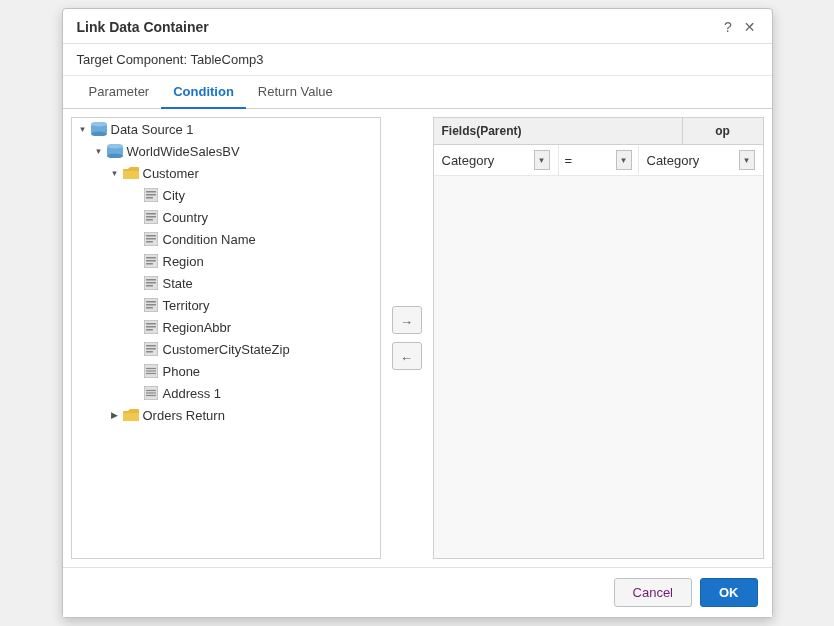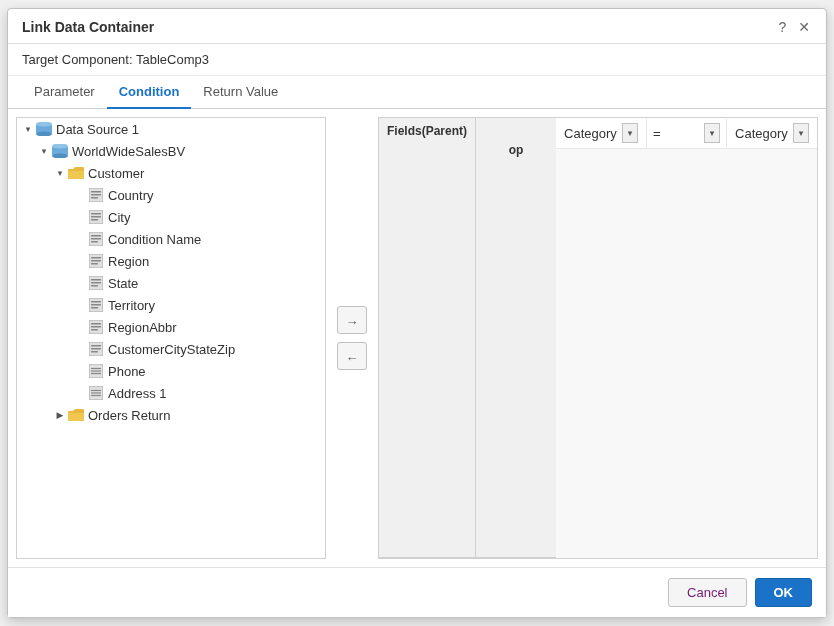--- a/index.html
+++ b/index.html
@@ -10,21 +10,21 @@
       display: flex;
       align-items: center;
       justify-content: center;
       width: 834px;
       height: 626px;
     }
     .dialog {
       background: #fff;
       border: 1px solid #c0c0c0;
       border-radius: 4px;
-      width: 820px;
+      width: 711px;
       height: 610px;
       display: flex;
       flex-direction: column;
       box-shadow: 0 4px 12px rgba(0,0,0,0.2);
       justify-content: center;
     }
     .dialog-header {
       display: flex;
       align-items: center;
       justify-content: space-between;
@@ -137,39 +137,39 @@
       align-items: center;
       justify-content: center;
       font-size: 13px;
       color: #555;
     }
     .right-panel {
       flex: 1;
       border: 1px solid #d0d0d0;
       background: #f8f8f8;
       display: flex;
-      flex-direction: row;
+      flex-direction: column;
       overflow: hidden;
     }
     .table-header {
       display: flex;
       background: #f0f0f0;
       border-bottom: 1px solid #d0d0d0;
     }
     .th {
       flex: 1;
       padding: 6px 8px;
       font-size: 12px;
       color: #333;
       font-weight: bold;
       border-right: 1px solid #d0d0d0;
       text-align: left;
     }
     .th:last-child { border-right: none; }
-    .th.op-col { flex: 0 0 80px; text-align: center; margin-top: 19px; }
+    .th.op-col { flex: 0 0 80px; text-align: center; }
     .table-body { flex: 1; overflow-y: auto; }
     .table-row {
       display: flex;
       border-bottom: 1px solid #e8e8e8;
       align-items: center;
       background: #fff;
     }
     .td {
       flex: 1;
       padding: 5px 8px;
@@ -313,34 +313,34 @@
       <div class="tree-item" style="padding-left:56px;">
         <span class="tree-arrow" style="visibility:hidden;">▾</span>
         <span class="tree-icon">
           <svg width="14" height="14" viewBox="0 0 14 14">
               <rect x="0" y="0" width="14" height="14" rx="1" fill="#e0e0e0" stroke="#aaa" stroke-width="1"></rect>
               <rect x="2" y="3" width="10" height="1.5" rx="0.5" fill="#888"></rect>
               <rect x="2" y="6" width="10" height="1.5" rx="0.5" fill="#888"></rect>
               <rect x="2" y="9" width="7" height="1.5" rx="0.5" fill="#888"></rect>
             </svg>
         </span>
+        <span class="tree-label">City</span>
+      </div>
+
+      <div class="tree-item" style="padding-left:56px;">
+        <span class="tree-arrow" style="visibility:hidden;">▾</span>
+        <span class="tree-icon">
+          <svg width="14" height="14" viewBox="0 0 14 14">
+              <rect x="0" y="0" width="14" height="14" rx="1" fill="#e0e0e0" stroke="#aaa" stroke-width="1"></rect>
+              <rect x="2" y="3" width="10" height="1.5" rx="0.5" fill="#888"></rect>
+              <rect x="2" y="6" width="10" height="1.5" rx="0.5" fill="#888"></rect>
+              <rect x="2" y="9" width="7" height="1.5" rx="0.5" fill="#888"></rect>
+            </svg>
+        </span>
         <span class="tree-label">Country</span>
-      </div>
-
-      <div class="tree-item" style="padding-left:56px;">
-        <span class="tree-arrow" style="visibility:hidden;">▾</span>
-        <span class="tree-icon">
-          <svg width="14" height="14" viewBox="0 0 14 14">
-              <rect x="0" y="0" width="14" height="14" rx="1" fill="#e0e0e0" stroke="#aaa" stroke-width="1"></rect>
-              <rect x="2" y="3" width="10" height="1.5" rx="0.5" fill="#888"></rect>
-              <rect x="2" y="6" width="10" height="1.5" rx="0.5" fill="#888"></rect>
-              <rect x="2" y="9" width="7" height="1.5" rx="0.5" fill="#888"></rect>
-            </svg>
-        </span>
-        <span class="tree-label">City</span>
       </div>
 
       <div class="tree-item" style="padding-left:56px;">
         <span class="tree-arrow" style="visibility:hidden;">▾</span>
         <span class="tree-icon">
           <svg width="14" height="14" viewBox="0 0 14 14">
               <rect x="0" y="0" width="14" height="14" rx="1" fill="#e0e0e0" stroke="#aaa" stroke-width="1"></rect>
               <rect x="2" y="3" width="10" height="1.5" rx="0.5" fill="#888"></rect>
               <rect x="2" y="6" width="10" height="1.5" rx="0.5" fill="#888"></rect>
               <rect x="2" y="9" width="7" height="1.5" rx="0.5" fill="#888"></rect>

